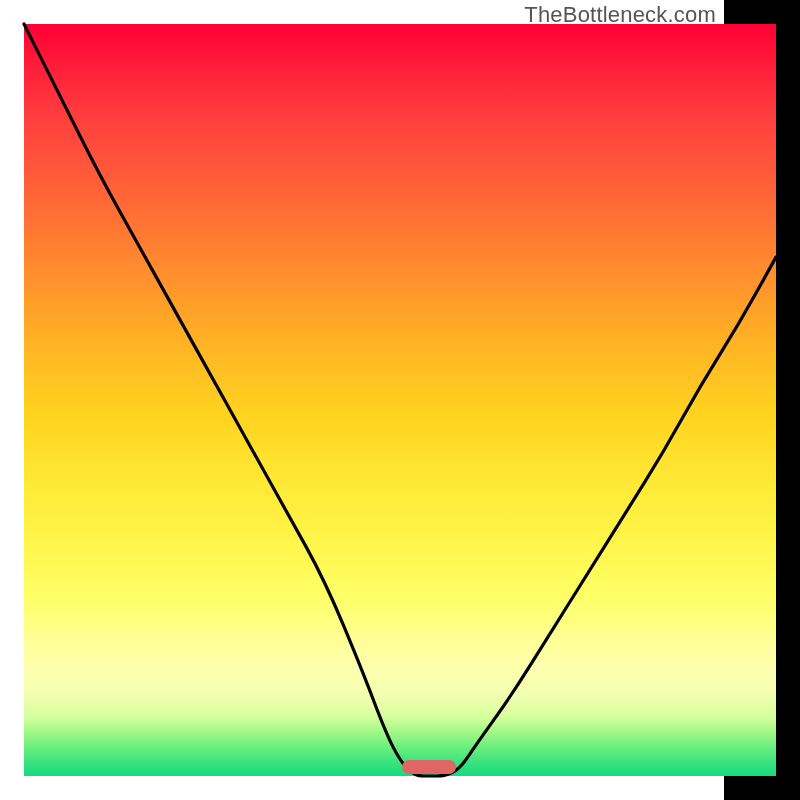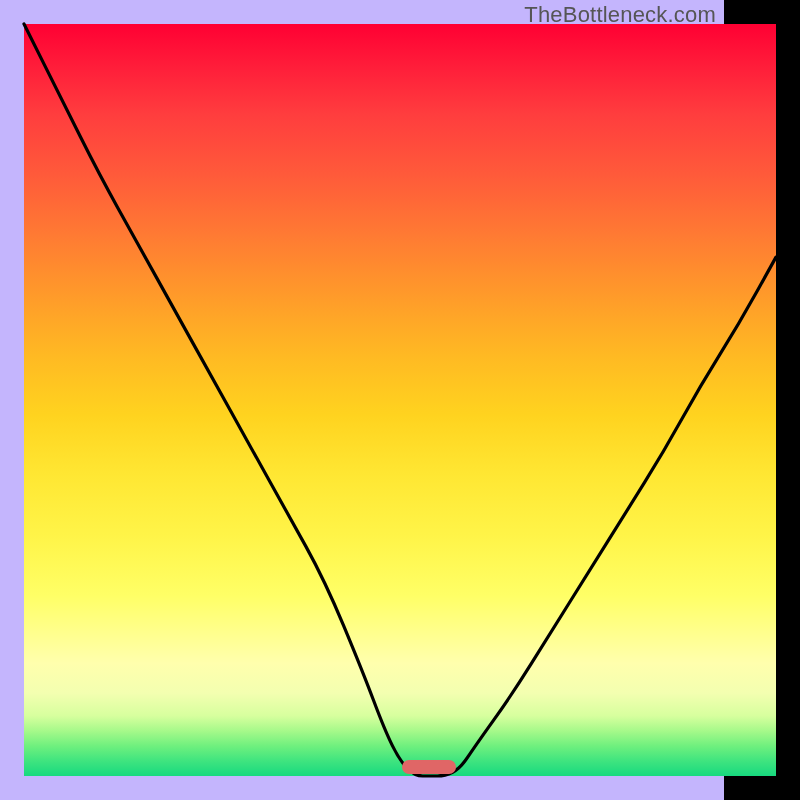--- a/index.html
+++ b/index.html
@@ -8,21 +8,21 @@
     width: 800px;
     height: 800px;
     background: #000;
     overflow: hidden;
     font-family: Arial, Helvetica, sans-serif;
   }
   .frame {
     position: relative;
     width: 724px;
     height: 800px;
-    background: #c4b5fd;
+    background: #ffffff;
   }
   .plot-area {
     position: absolute;
     left: 24px;
     top: 24px;
     width: 752px;
     height: 752px;
     background: linear-gradient(to bottom,
       #ff0033 0%,
       #ff1f3a 6%,

